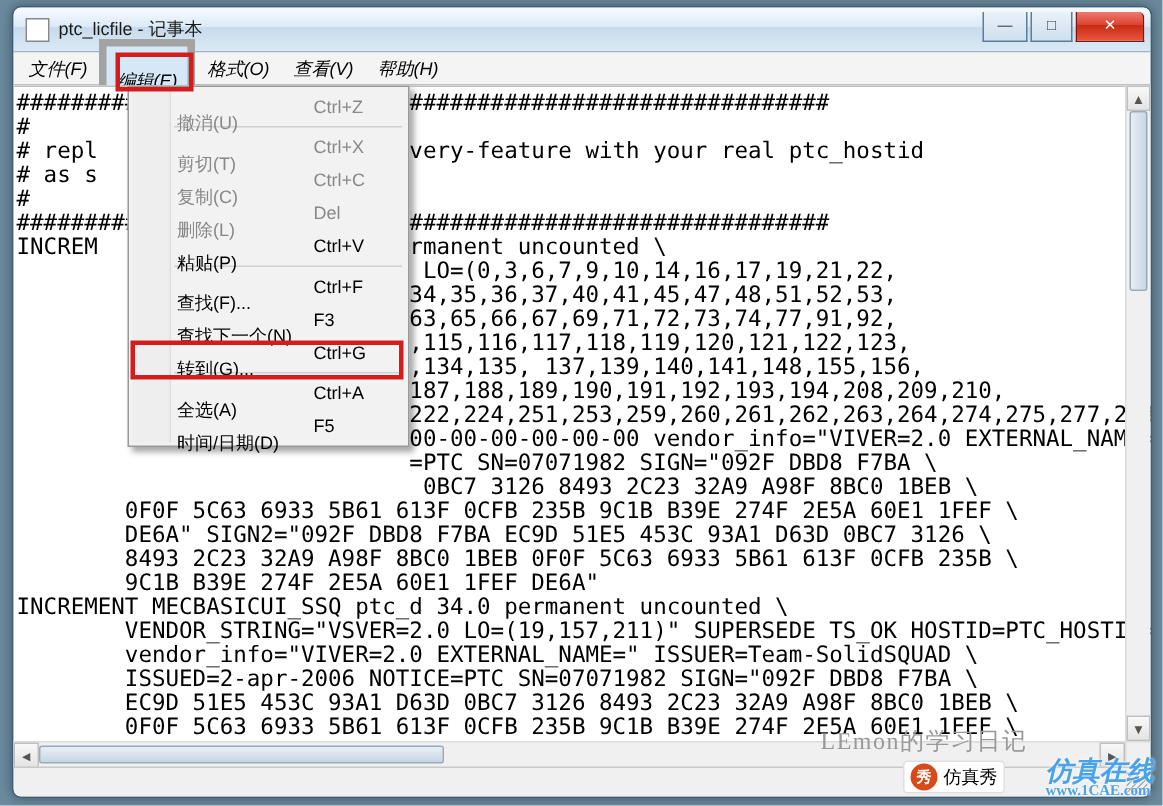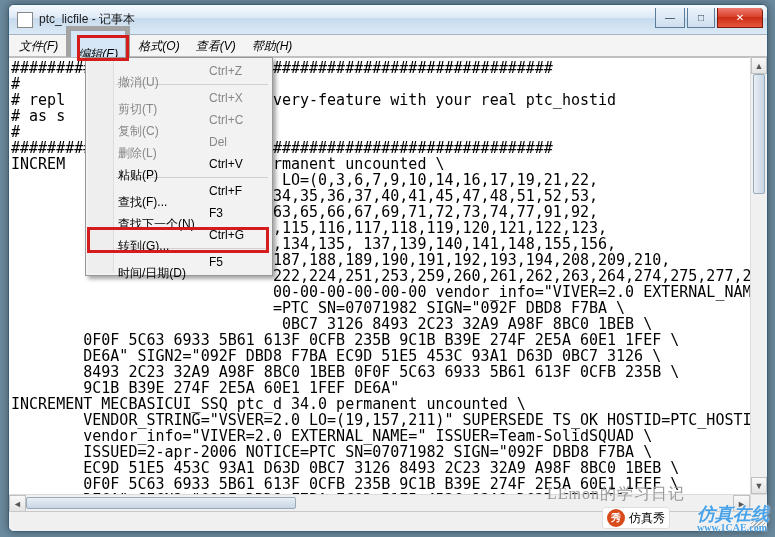--- a/index.html
+++ b/index.html
@@ -253,20 +253,24 @@
     <div class="dd-item">
       <span class="dd-label">查找下一个(N)</span>
       <span class="dd-short">F3</span>
     </div>
     <div class="dd-item">
       <span class="dd-label">转到(G)...</span>
       <span class="dd-short">Ctrl+G</span>
     </div>
     <div class="dd-sep"></div>
     <div class="dd-item">
+      <span class="dd-label">全选(A)</span>
+      <span class="dd-short">Ctrl+A</span>
+    </div>
+    <div class="dd-item">
       <span class="dd-label">时间/日期(D)</span>
       <span class="dd-short">F5</span>
     </div>
   </div>
 
   <div class="red-box-replace"></div>
 
   <div class="scrollbar-v">
     <div class="sb-btn">▲</div>
     <div class="sb-track">

